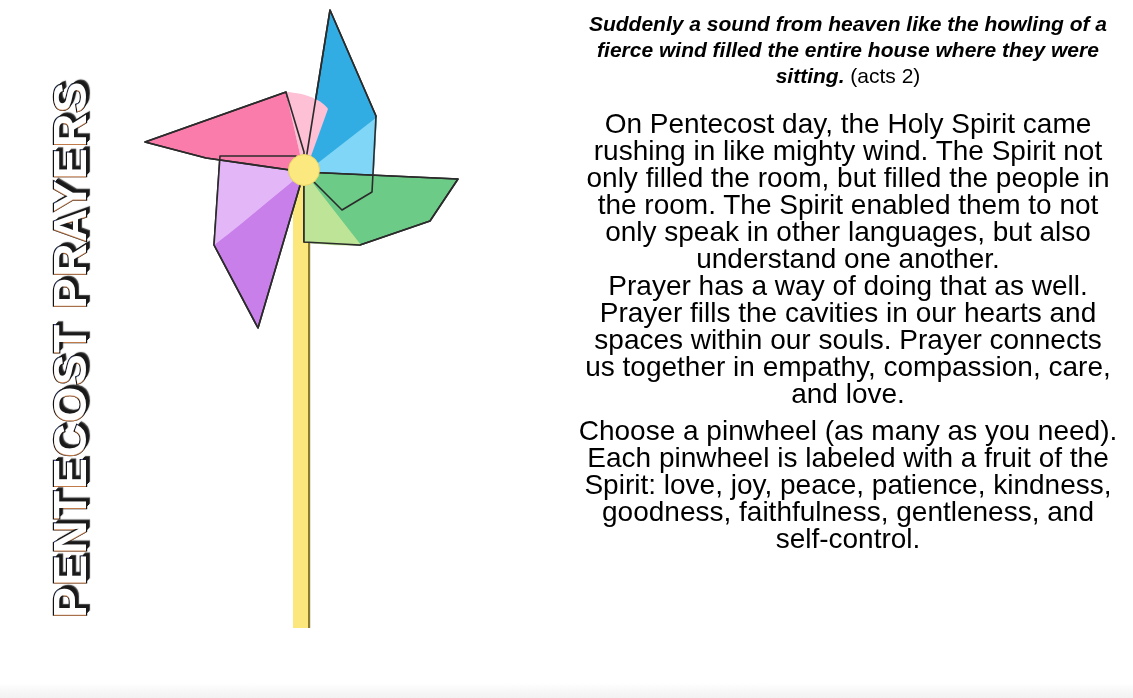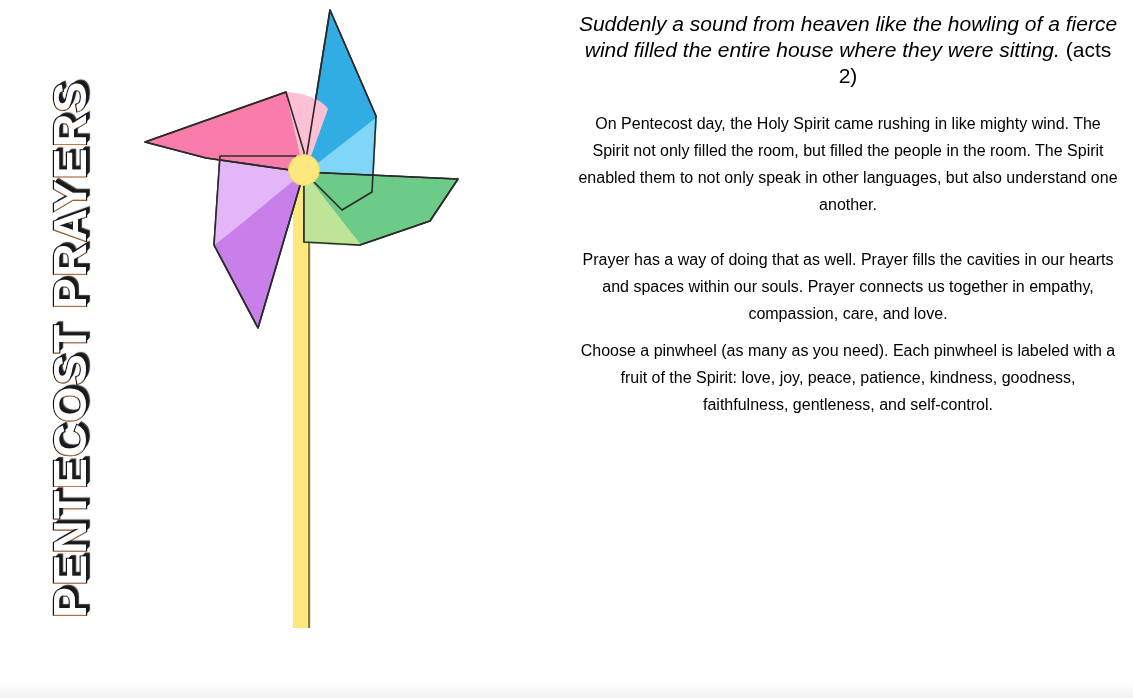--- a/index.html
+++ b/index.html
@@ -79,34 +79,34 @@
     color: #000000;
   }
   .quote {
     font-size: 21px;
     line-height: 26px;
     margin: 11px 0 0 0;
     padding: 0 12px;
   }
   .quote .scripture {
     font-style: italic;
-    font-weight: normal;
+    font-weight: bold;
   }
   .quote .ref {
     font-style: normal;
     font-weight: normal;
   }
   .para {
-    font-size: 16px;
+    font-size: 28px;
     line-height: 27px;
     margin: 0;
     padding: 0 14px;
   }
   .para.p1 { margin-top: 21px; }
-  .para.p2 { margin-top: 28px; }
+  .para.p2 { }
   .para.p3 { margin-top: 10px; }
   .para.p4 { margin-top: 28px; }
 
   
   .bottom-strip {
     position: absolute;
     left: 0;
     bottom: 0;
     width: 1133px;
     height: 15px;

